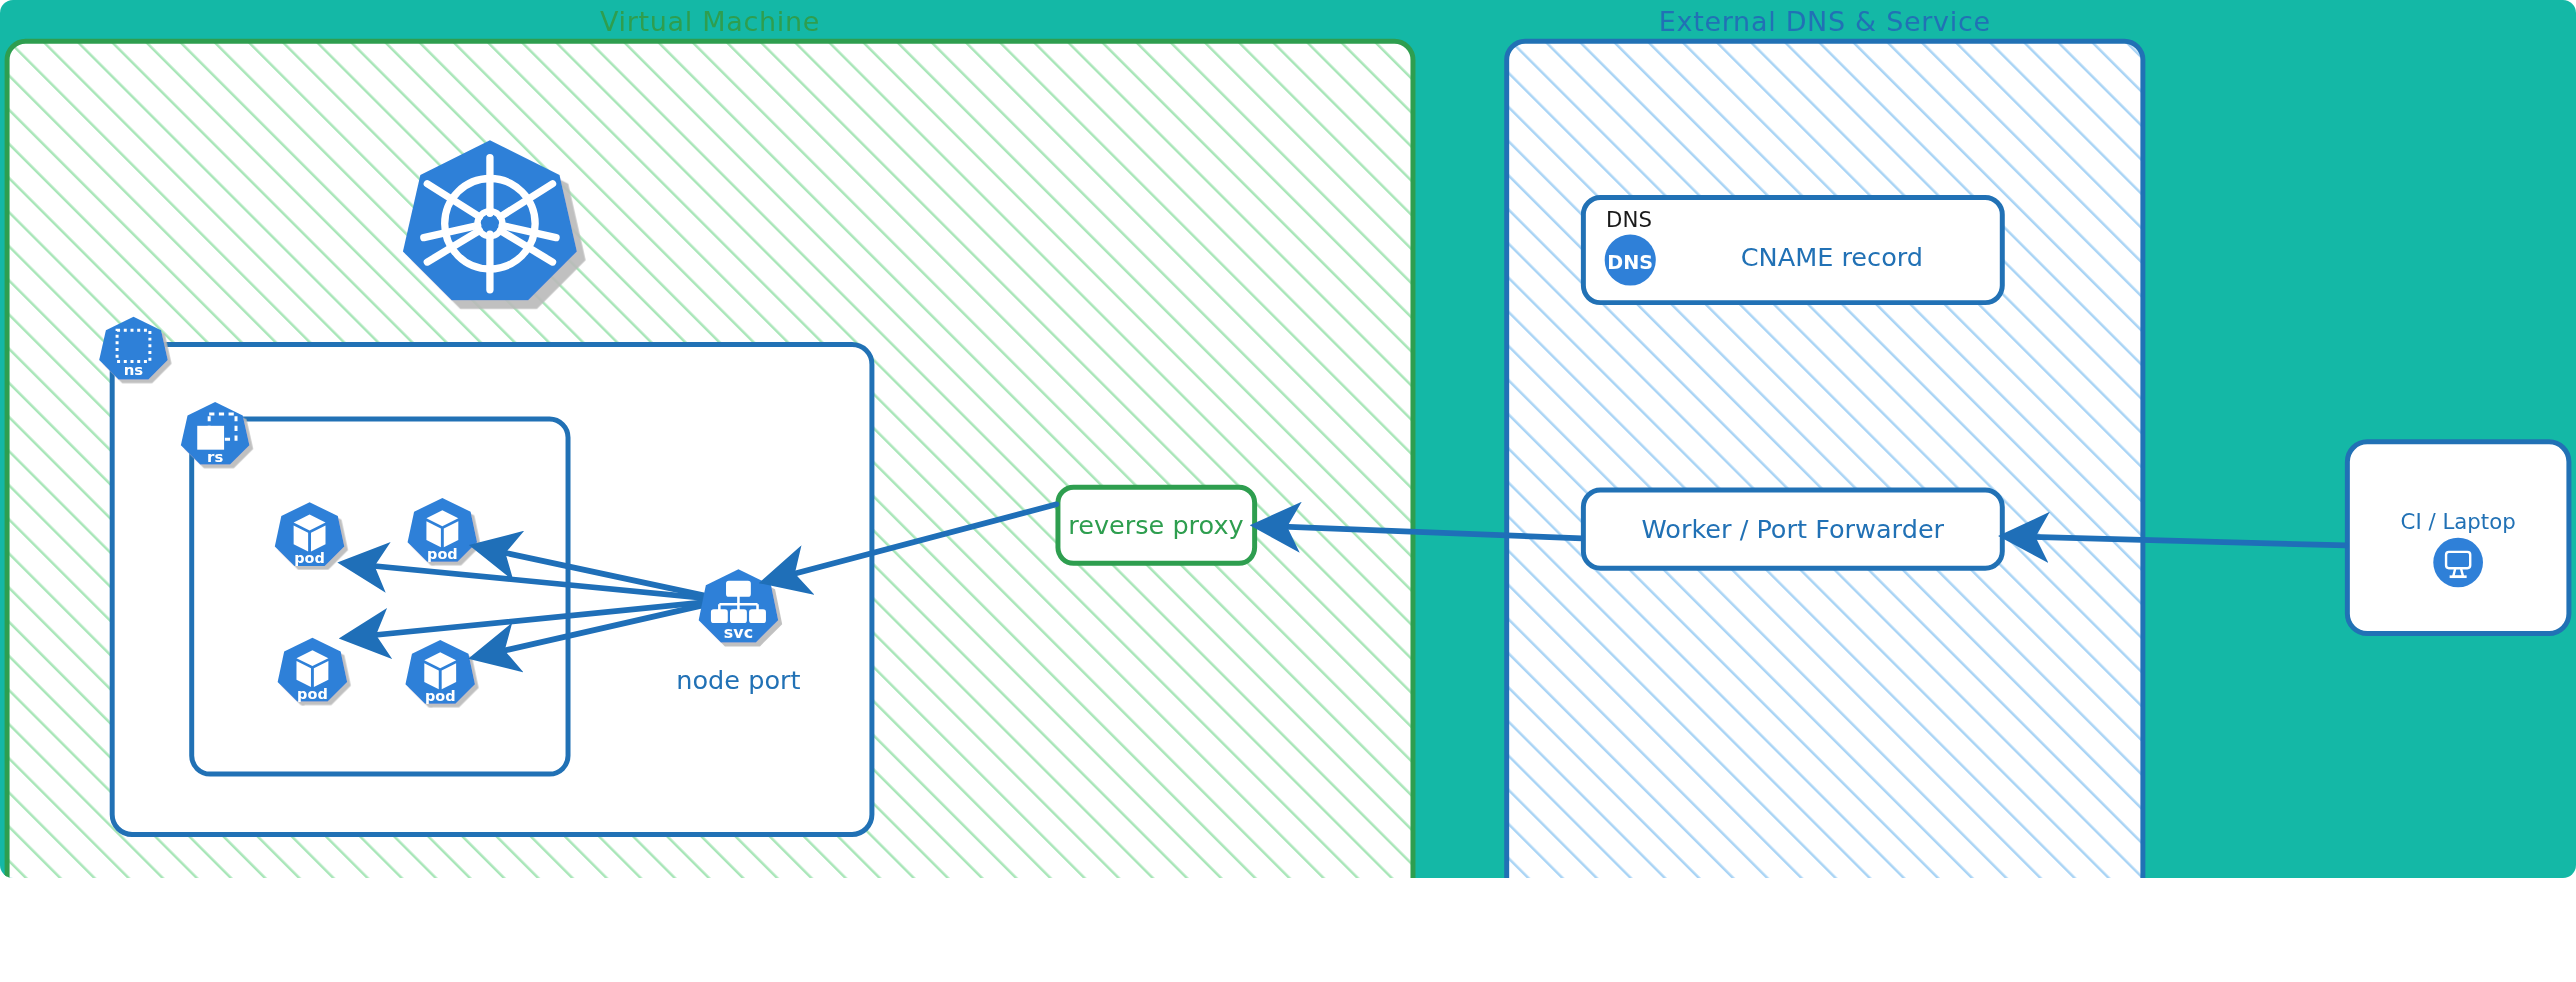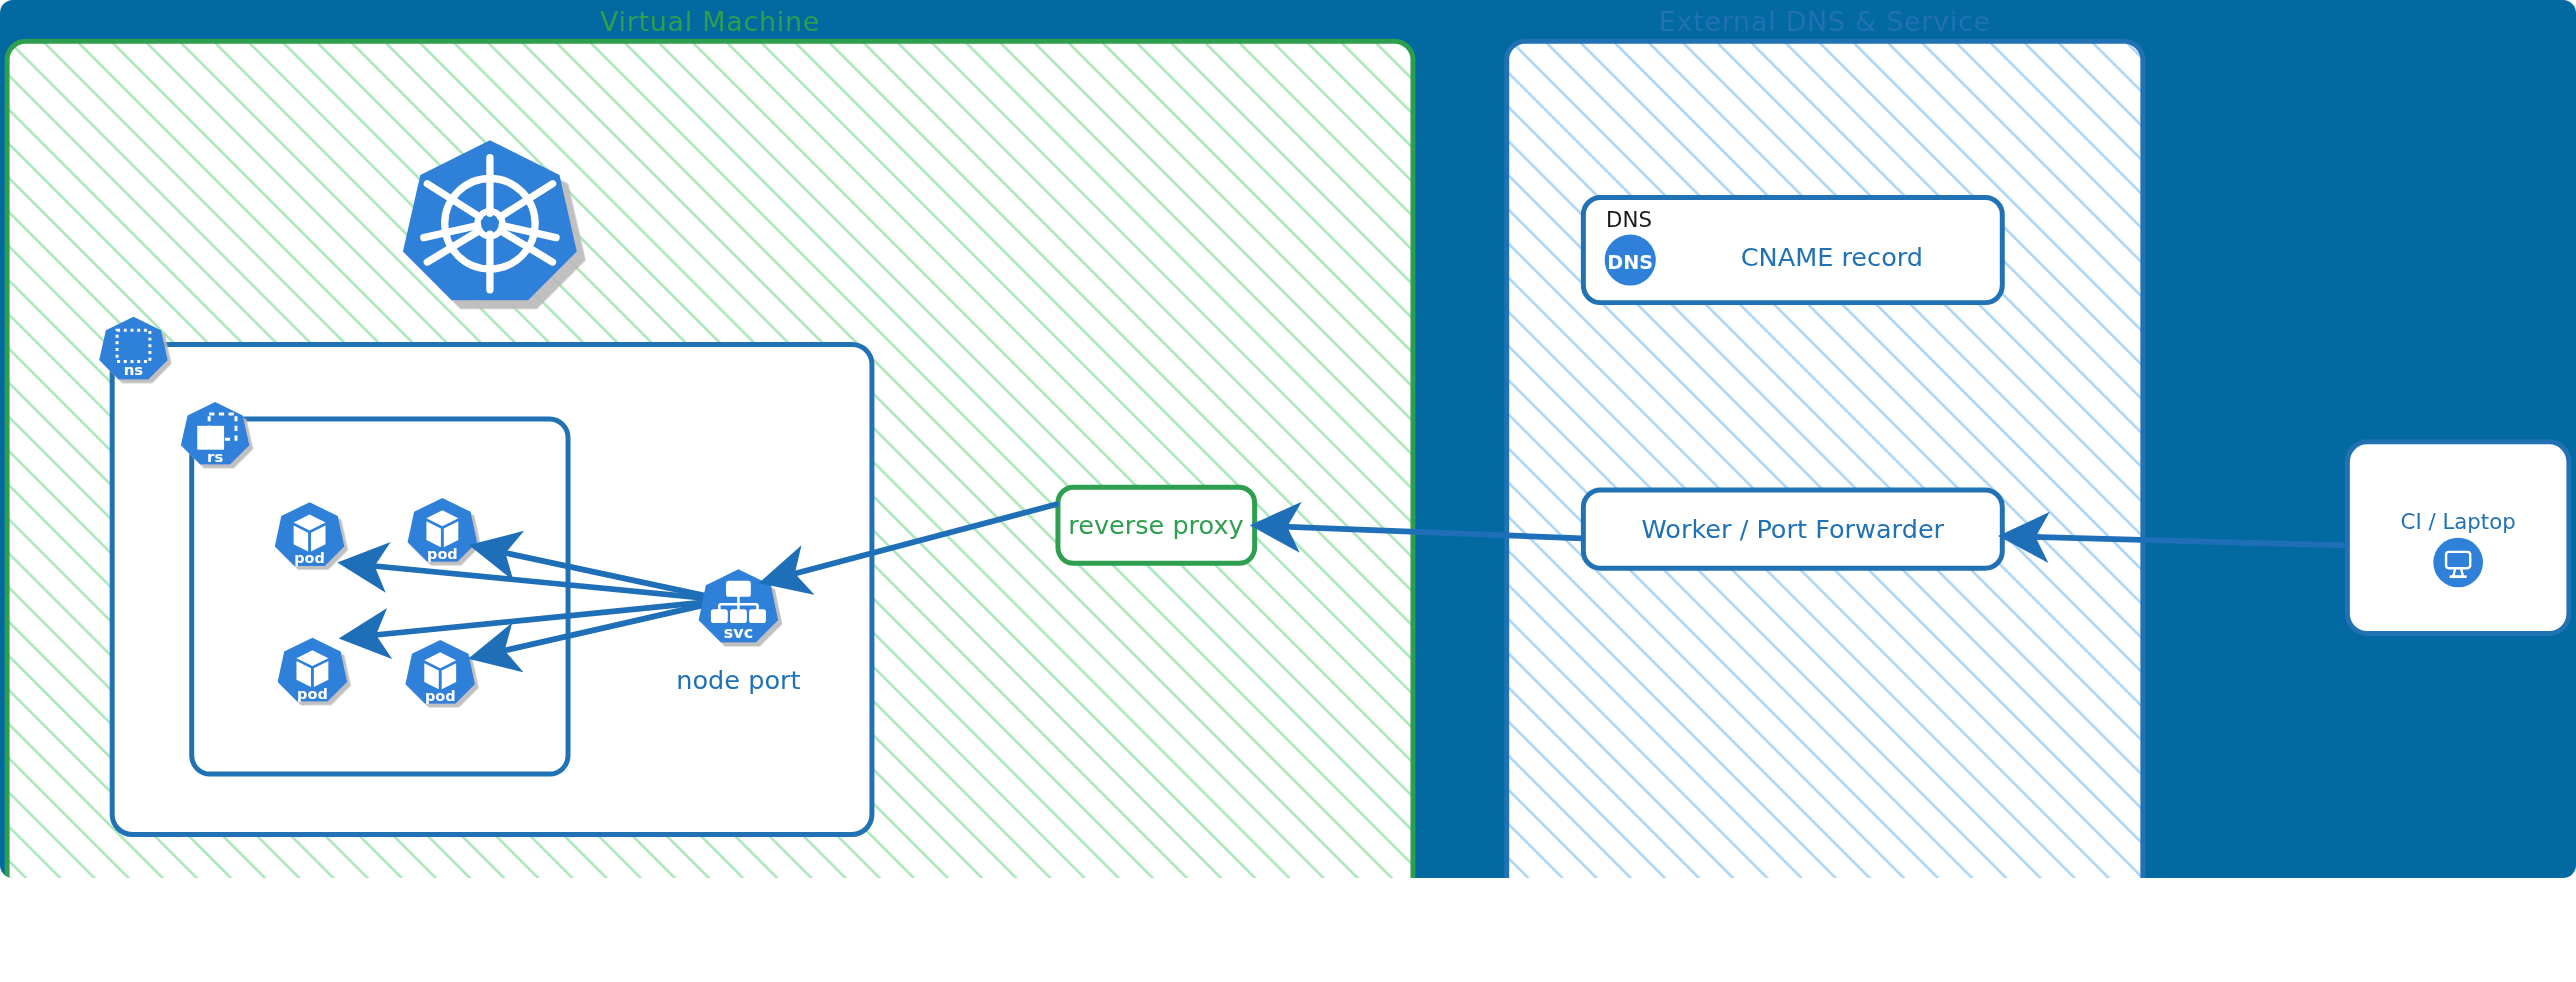--- a/index.html
+++ b/index.html
@@ -8,21 +8,21 @@
     padding: 0;
     background: #ffffff;
   }
   body {
     font-family: "DejaVu Sans", sans-serif;
   }
   #stage {
     position: relative;
     width: 2576px;
     height: 878px;
-    background: #0369a1;
+    background: #14b8a6;
     overflow: hidden;
     border-radius: 13px;
   }
   #diagram-svg {
     position: absolute;
     left: 0;
     top: 0;
     width: 2576px;
     height: 983px;
   }

